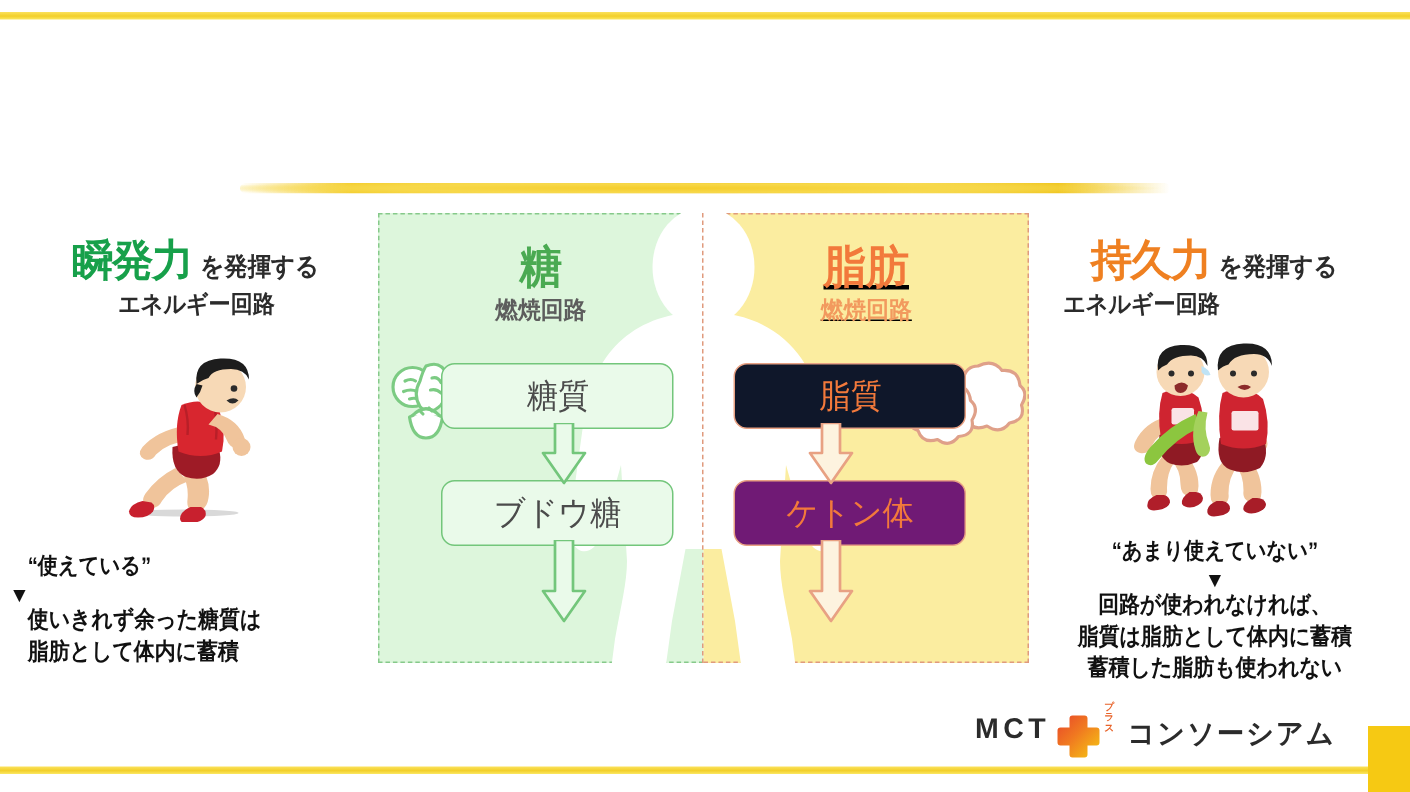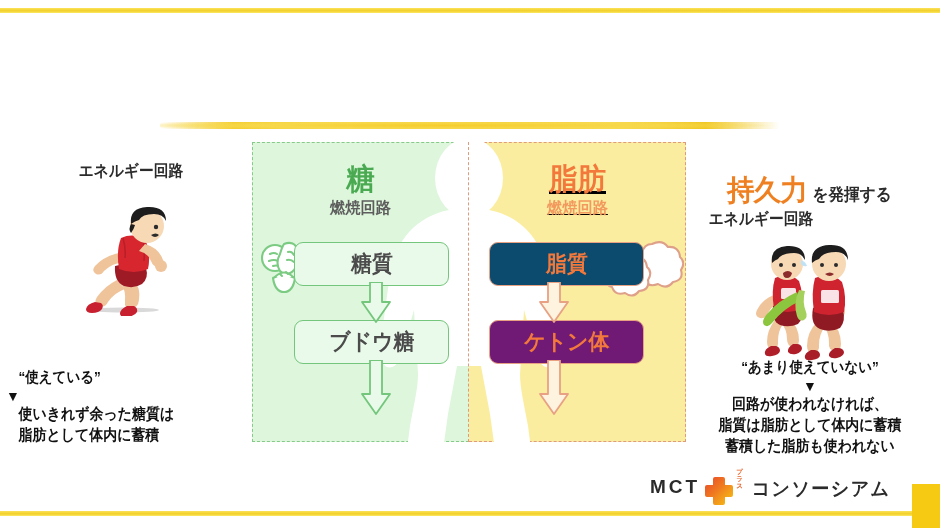--- a/index.html
+++ b/index.html
@@ -108,57 +108,57 @@
   .sugar-head .big { color: #4aaa52; }
   .sugar-head .small { color: #5d5d5d; }
   .fat-head .big { color: #f2793b; }
   .fat-head .small { color: #f29a5e; }
 
   
   .node {
     position: absolute;
     display: flex; align-items: center; justify-content: center;
     border-radius: 9px;
-    font-weight: 700;
+    font-weight: 400;
     text-align: right;
   }
   .node-sugar-sub {
     left: 42px; top: 100px; width: 155px; height: 44px;
     border: 1.6px solid #73c67b; background: #eafaea;
     font-size: 22px; color: #4b4b4b;
   }
   .node-sugar-out {
     left: 42px; top: 178px; width: 155px; height: 44px;
     border: 1.6px solid #73c67b; background: #eafaea;
     font-size: 22px; color: #4b4b4b;
   }
   .node-fat-sub {
     left: 237px; top: 100px; width: 155px; height: 44px;
-    border: 1.6px solid #e8a183; background: #0c4a6e;
+    border: 1.6px solid #e8a183; background: #0f172a;
     font-size: 22px; color: #f2793b;
   }
   .node-fat-out {
     left: 237px; top: 178px; width: 155px; height: 44px;
     border: 1.6px solid #e8a183; background: #701a75;
     font-size: 22px; color: #f2793b;
   }
   .node-energy {
     left: 40px; top: 272px; width: 354px; height: 48px;
     border: 1.6px solid #e2a087; background: #ffffff;
     font-size: 23px; color: #555;
   }
   .node .lbl { transform: scaleX(0.95); }
 
   
   .arrow { position: absolute; }
 
   
   .side { position: absolute; top: 158px; width: 250px; text-align: center; }
   .side-left  { left: 6px; }
-  .side-right { left: 684px; width: 252px; margin-top: 16px; }
+  .side-right { left: 684px; width: 252px; }
 
   .side-head { line-height: 1.12; white-space: nowrap; }
   .side-head .accent {
     font-size: 29px; font-weight: 700; letter-spacing: -1px;
     transform: scaleX(0.95); display: inline-block;
   }
   .side-head .tail {
     font-size: 17px; font-weight: 700; color: #2b2b2b;
     transform: scaleX(0.92); display: inline-block;
   }
@@ -310,20 +310,23 @@
 
     <div class="arrow" style="left:286px;top:218px;">
       <svg width="32" height="56" viewBox="0 0 32 56" fill="#fdf3df" stroke="#e8a183" stroke-width="1.8" stroke-linejoin="round">
         <path d="M10 0 h12 v34 h8 L16 54 L2 34 h8 Z"></path>
       </svg>
     </div>
 
   </div>
 
   <div class="side side-left">
+    <div class="side-head">
+      <span class="accent left-accent">瞬発力</span><span class="tail">を発揮する</span>
+    </div>
     <div class="side-sub">エネルギー回路</div>
 
     <div class="figure" style="margin-top:22px;">
       <svg width="120" height="112" viewBox="0 0 120 112">
         <g>
 
           <ellipse cx="52" cy="106" rx="36" ry="2.4" fill="#d9d9d9"></ellipse>
 
           <path d="M52 48 q-18 3 -28 14 q-4 5 1 8 q5 2 8 -3 q8 -8 21 -9 Z" fill="#f0c49b"></path>
 

